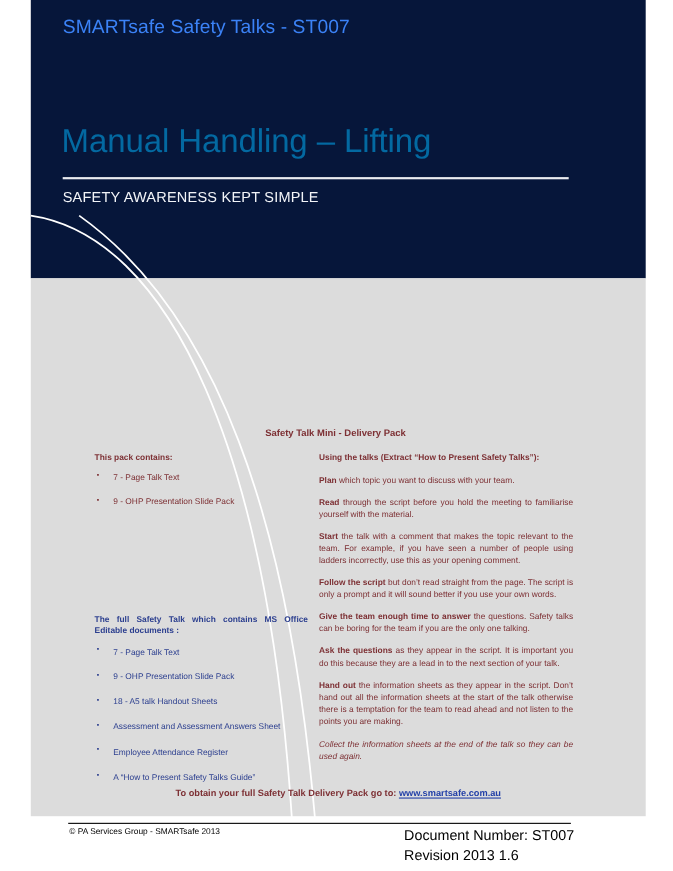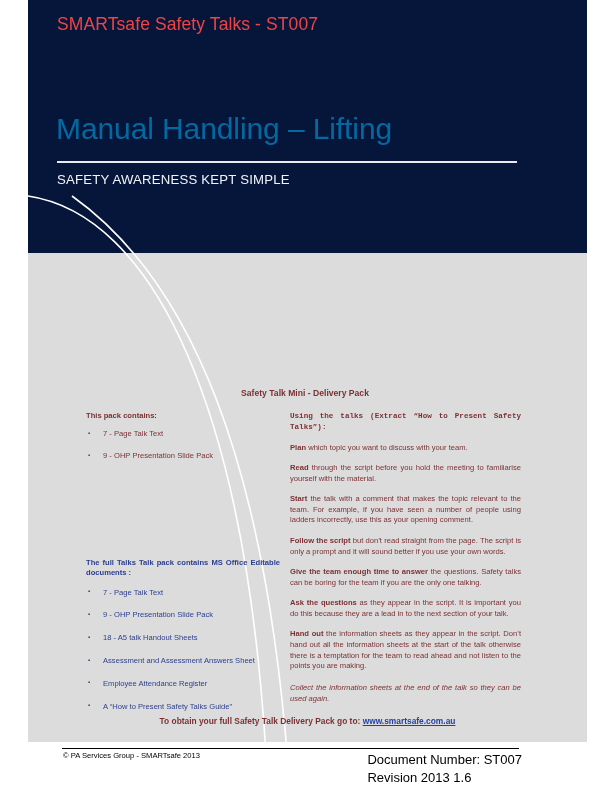--- a/index.html
+++ b/index.html
@@ -43,21 +43,21 @@
     width: 612px;
     height: 792px;
     pointer-events: none;
   }
 
   
   .kicker {
     position: absolute;
     left: 57px;
     top: 14px;
-    color: #ef4444;
+    color: #3b82f6;
     font-size: 17.5px;
     letter-spacing: 0.1px;
     white-space: nowrap;
   }
   .main-title {
     position: absolute;
     left: 56px;
     top: 112px;
     color: #0369a1;
     font-size: 30px;
@@ -157,21 +157,21 @@
     color: #7d3034;
     line-height: 1.42;
     text-align: justify;
     margin: 0 0 9.5px 0;
   }
   .para b { font-weight: bold; }
   .para.italic {
     font-style: italic;
     margin-top: 11px;
   }
-  .para.first { margin-bottom: 10px; font-family: Liberation Mono, monospace; }
+  .para.first { margin-bottom: 10px; }
 
   
   .cta {
     position: absolute;
     left: 28px;
     top: 716px;
     width: 559px;
     text-align: center;
     font-size: 8.4px;
     font-weight: bold;
@@ -230,21 +230,21 @@
 
   <div class="col-left">
     <p class="lbl-head">This pack contains:</p>
     <ul class="pack-list">
       <li>7 - Page Talk Text</li>
       <li>9 - OHP Presentation Slide Pack</li>
     </ul>
   </div>
 
   <div class="col-left-2">
-    <p class="lbl-head blue">The full Talks Talk pack contains MS Office Editable documents :</p>
+    <p class="lbl-head blue">The full Safety Talk which contains MS Office Editable documents :</p>
     <ul class="pack-list blue">
       <li>7 - Page Talk Text</li>
       <li>9 - OHP Presentation Slide Pack</li>
       <li>18 - A5 talk Handout Sheets</li>
       <li>Assessment and  Assessment Answers Sheet</li>
       <li>Employee Attendance Register</li>
       <li>A “How to Present Safety Talks Guide”</li>
     </ul>
   </div>
 

